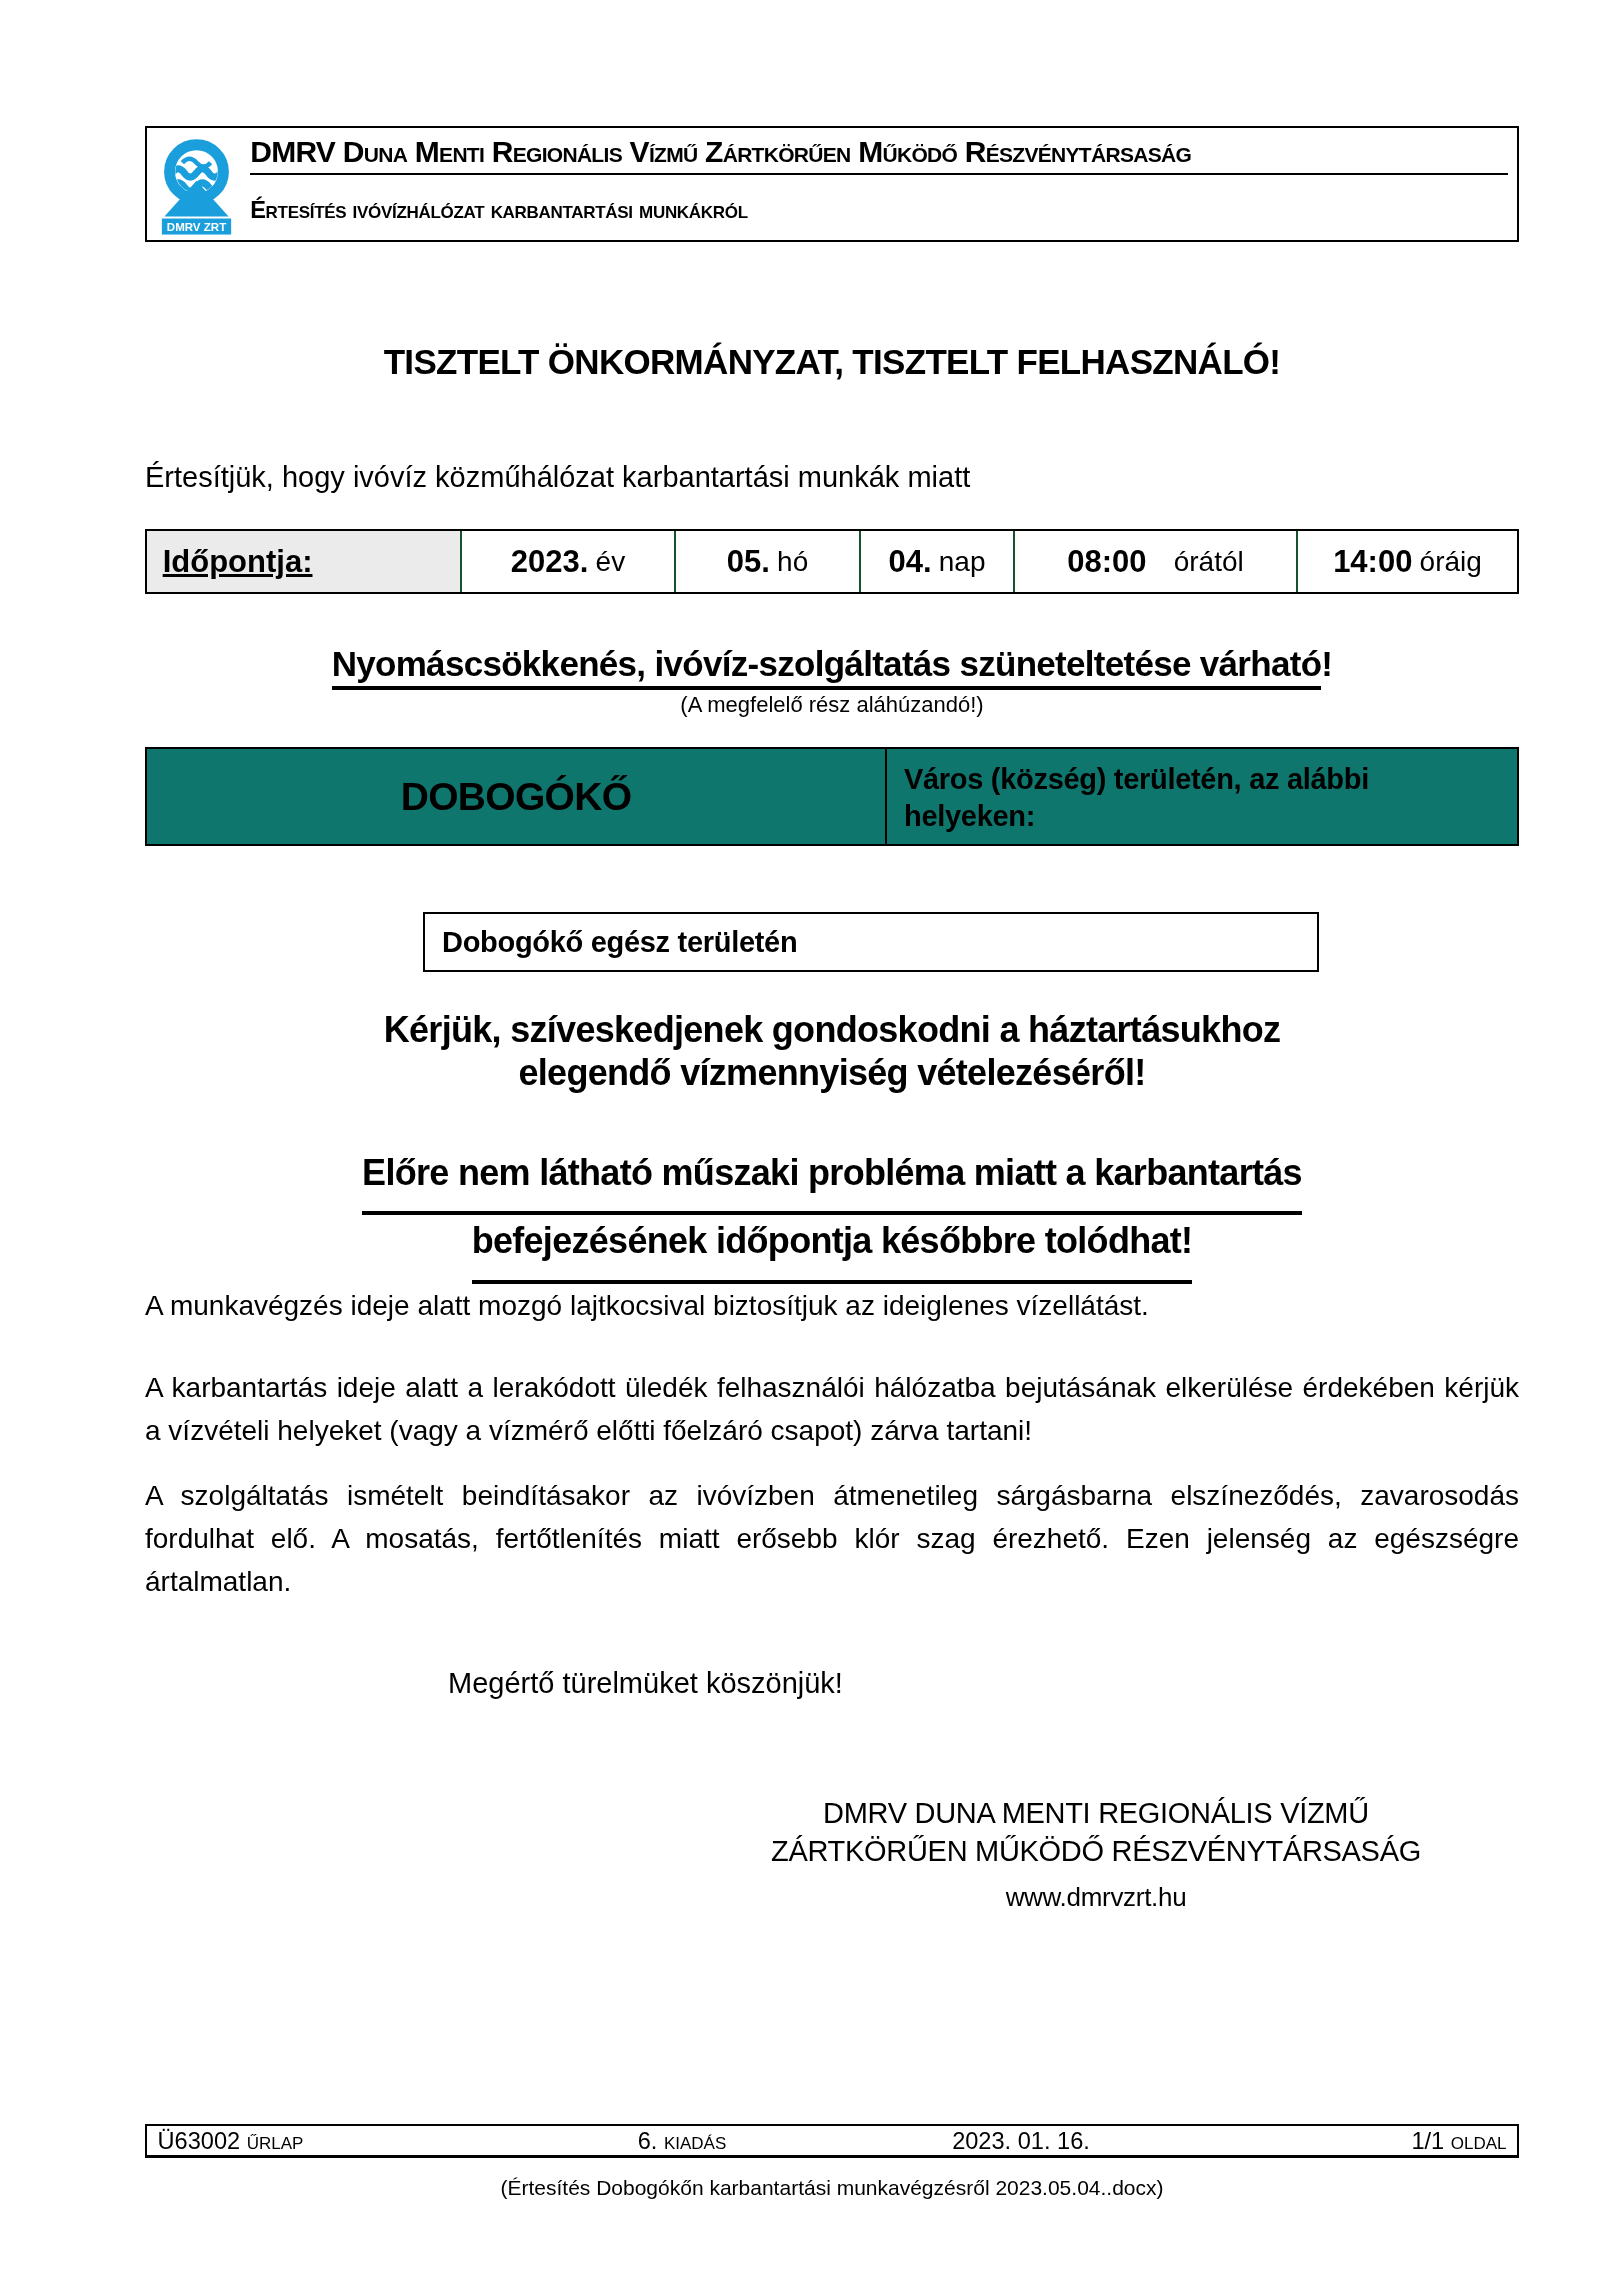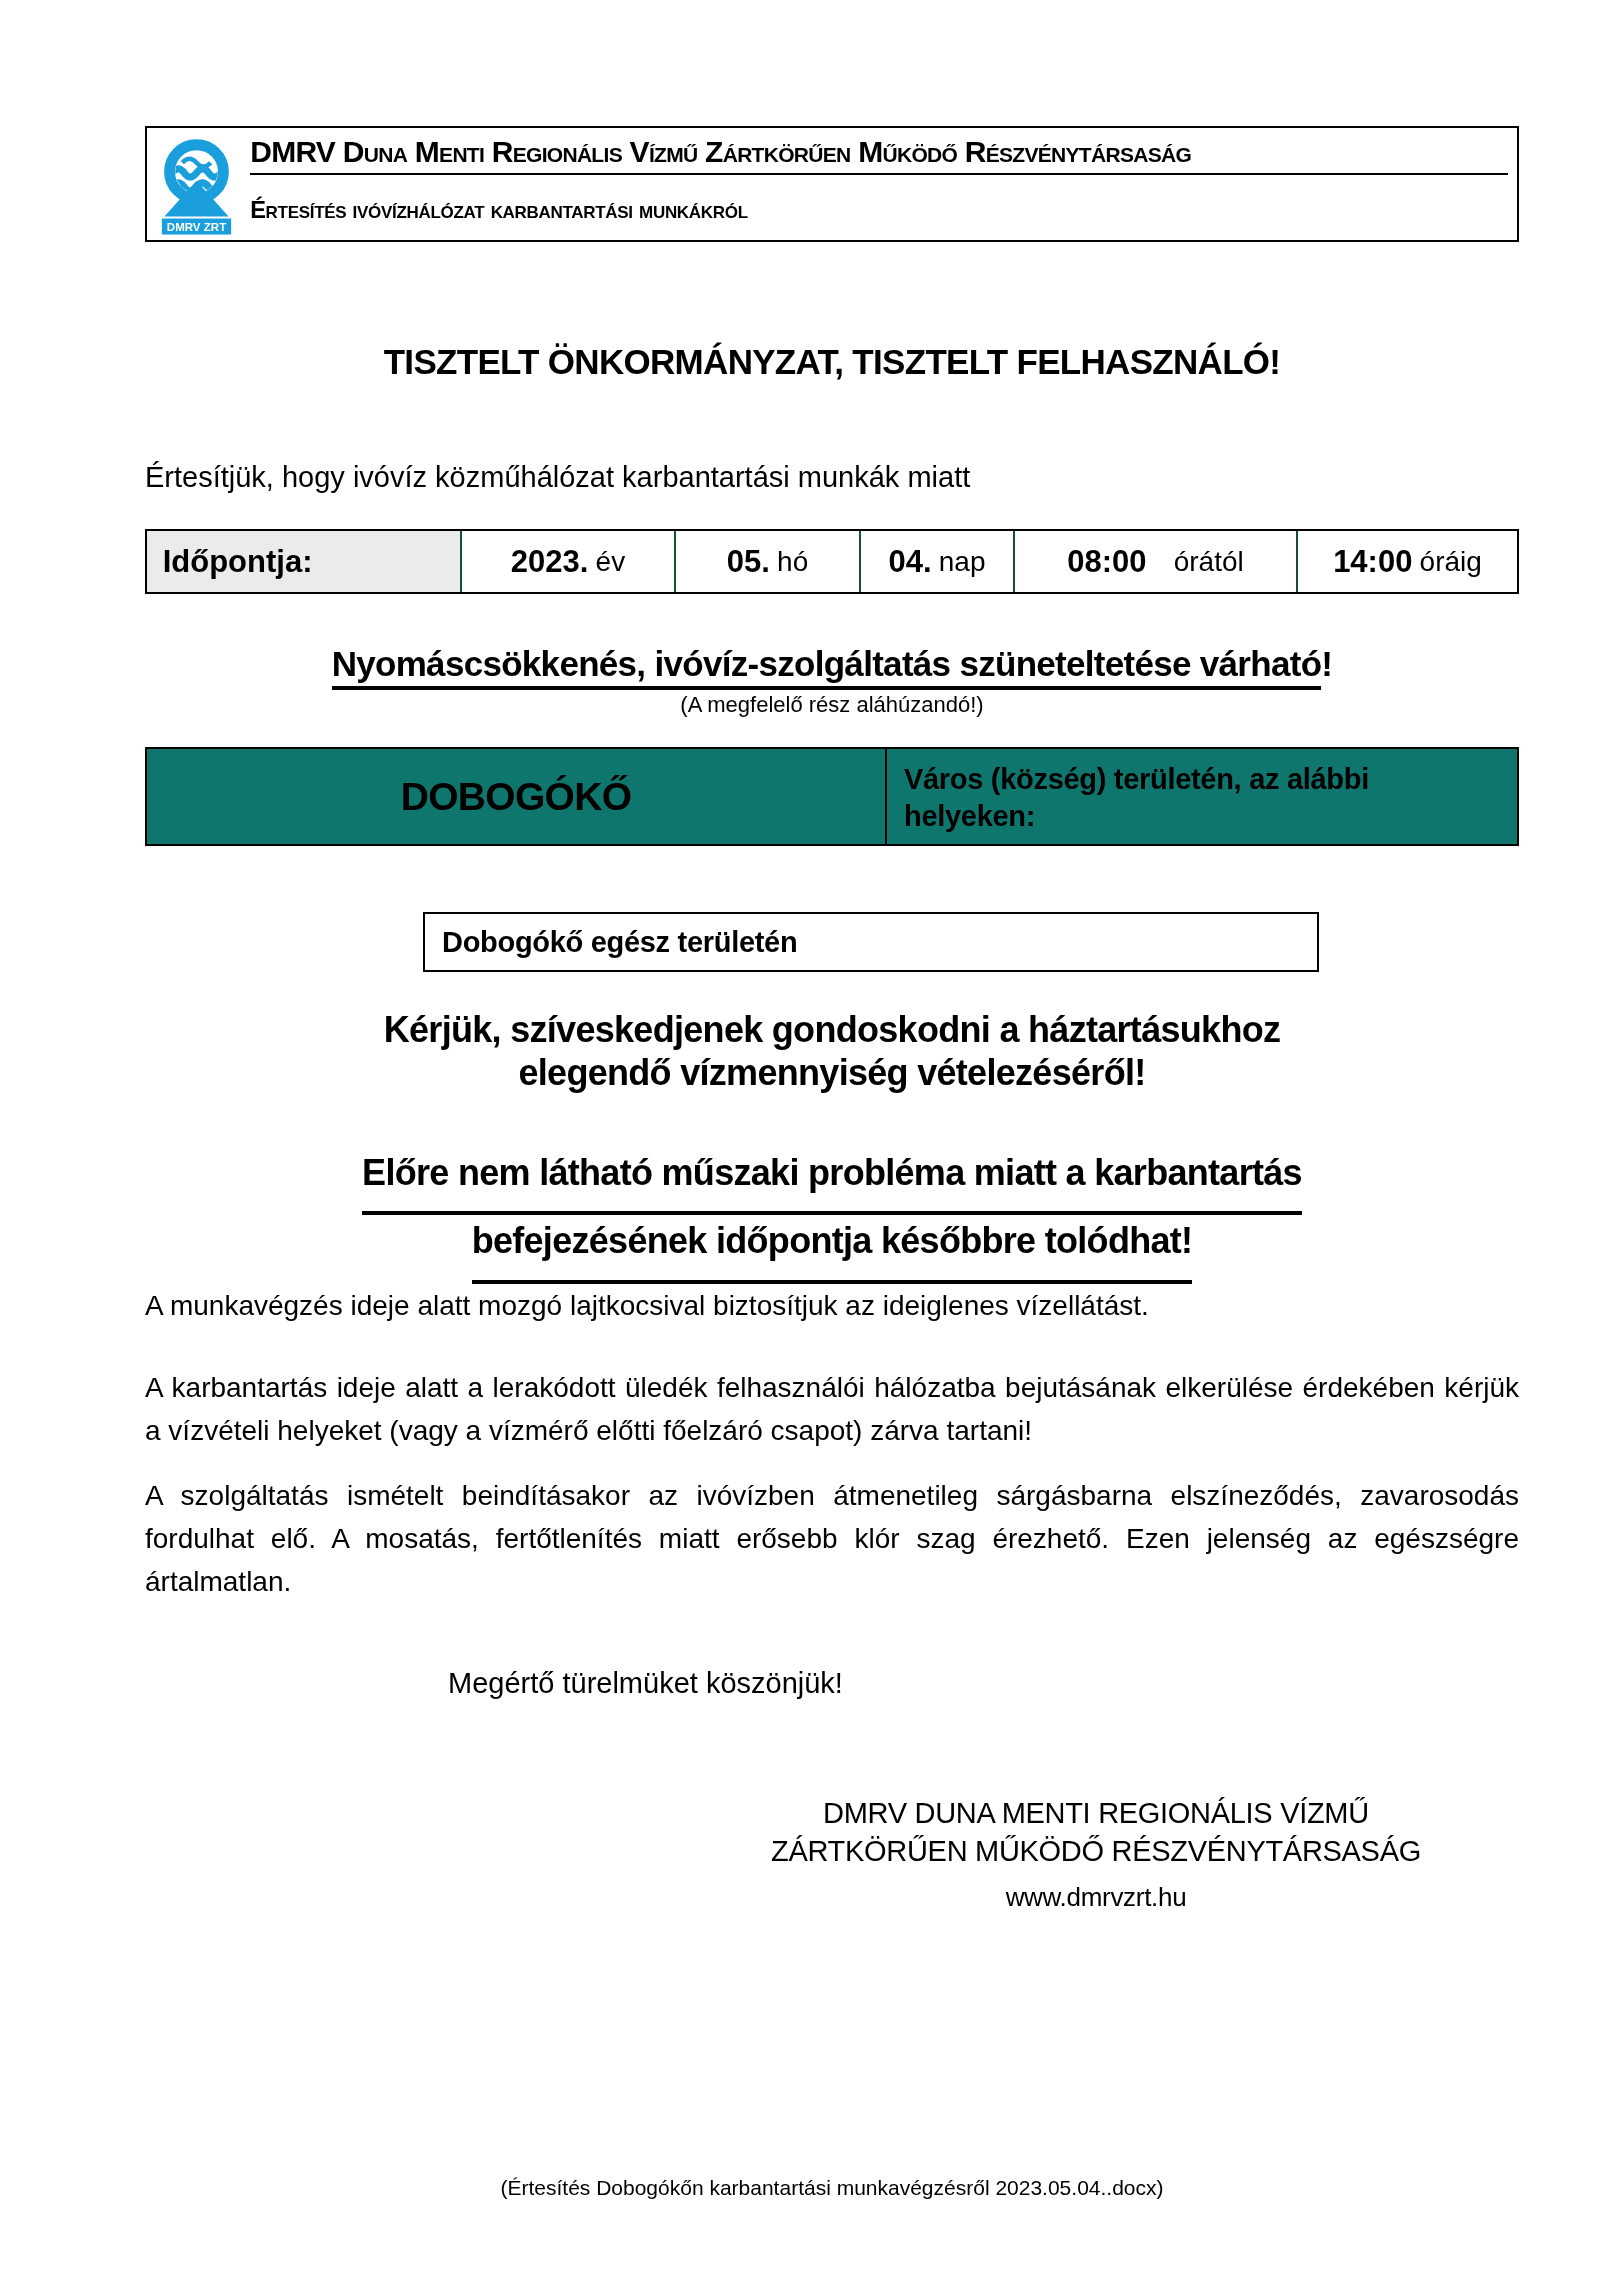--- a/index.html
+++ b/index.html
@@ -31,21 +31,21 @@
   .intro { top:461px; font-size:29px; }
 
   .schedule-table {
     top:529px; height:65px; border:2.6px solid #000; box-sizing:border-box;
     display:flex; background:#fff; font-size:28px;
   }
   .schedule-table .cell {
     box-sizing:border-box; border-left:2px solid #14532d;
     display:flex; align-items:center; justify-content:center; white-space:nowrap;
   }
-  .schedule-table .cell:first-child { border-left:none; }
+  .schedule-table .cell:first-child { border-left:none;text-decoration:underline; }
   .cell-label {
     width:313px; background:var(--label-bg,#ebebeb); justify-content:flex-start !important;
     padding-left:15.7px; font-weight:bold; font-size:31px;
   }
   .cell-year  { width:214px; } .cell-month { width:185px; }
   .cell-day   { width:154px; } .cell-from  { width:283px;gap:20px; } .cell-to { flex:1; }
   .num { font-weight:bold; font-size:31px; }
   .unit { margin-left:7.2px; }
 
   .warning-heading { top:644px; text-align:center; font-size:35px; font-weight:bold; letter-spacing:-0.7px; white-space:nowrap; }
@@ -187,17 +187,23 @@
   <div class="band para p3">A szolgáltatás ismételt beindításakor az ivóvízben átmenetileg sárgásbarna elszíneződés, zavarosodás fordulhat elő. A mosatás, fertőtlenítés miatt erősebb klór szag érezhető. Ezen jelenség az egészségre ártalmatlan.</div>
 
   <div class="thanks">Megértő türelmüket köszönjük!</div>
 
   <div class="signature">
     <div>DMRV DUNA MENTI REGIONÁLIS VÍZMŰ</div>
     <div>ZÁRTKÖRŰEN MŰKÖDŐ RÉSZVÉNYTÁRSASÁG</div>
     <div class="website">www.dmrvzrt.hu</div>
   </div>
 
+  <div class="band footer-bar">
+    <span class="sc f-form">Ü63002 űrlap</span>
+    <span class="sc f-edition">6. kiadás</span>
+    <span class="f-date">2023. 01. 16.</span>
+    <span class="sc f-page">1/1 oldal</span>
+  </div>
 
   <div class="band file-caption">(Értesítés Dobogókőn karbantartási munkavégzésről 2023.05.04..docx)</div>
 
 </div>
 
 
 </body></html>

